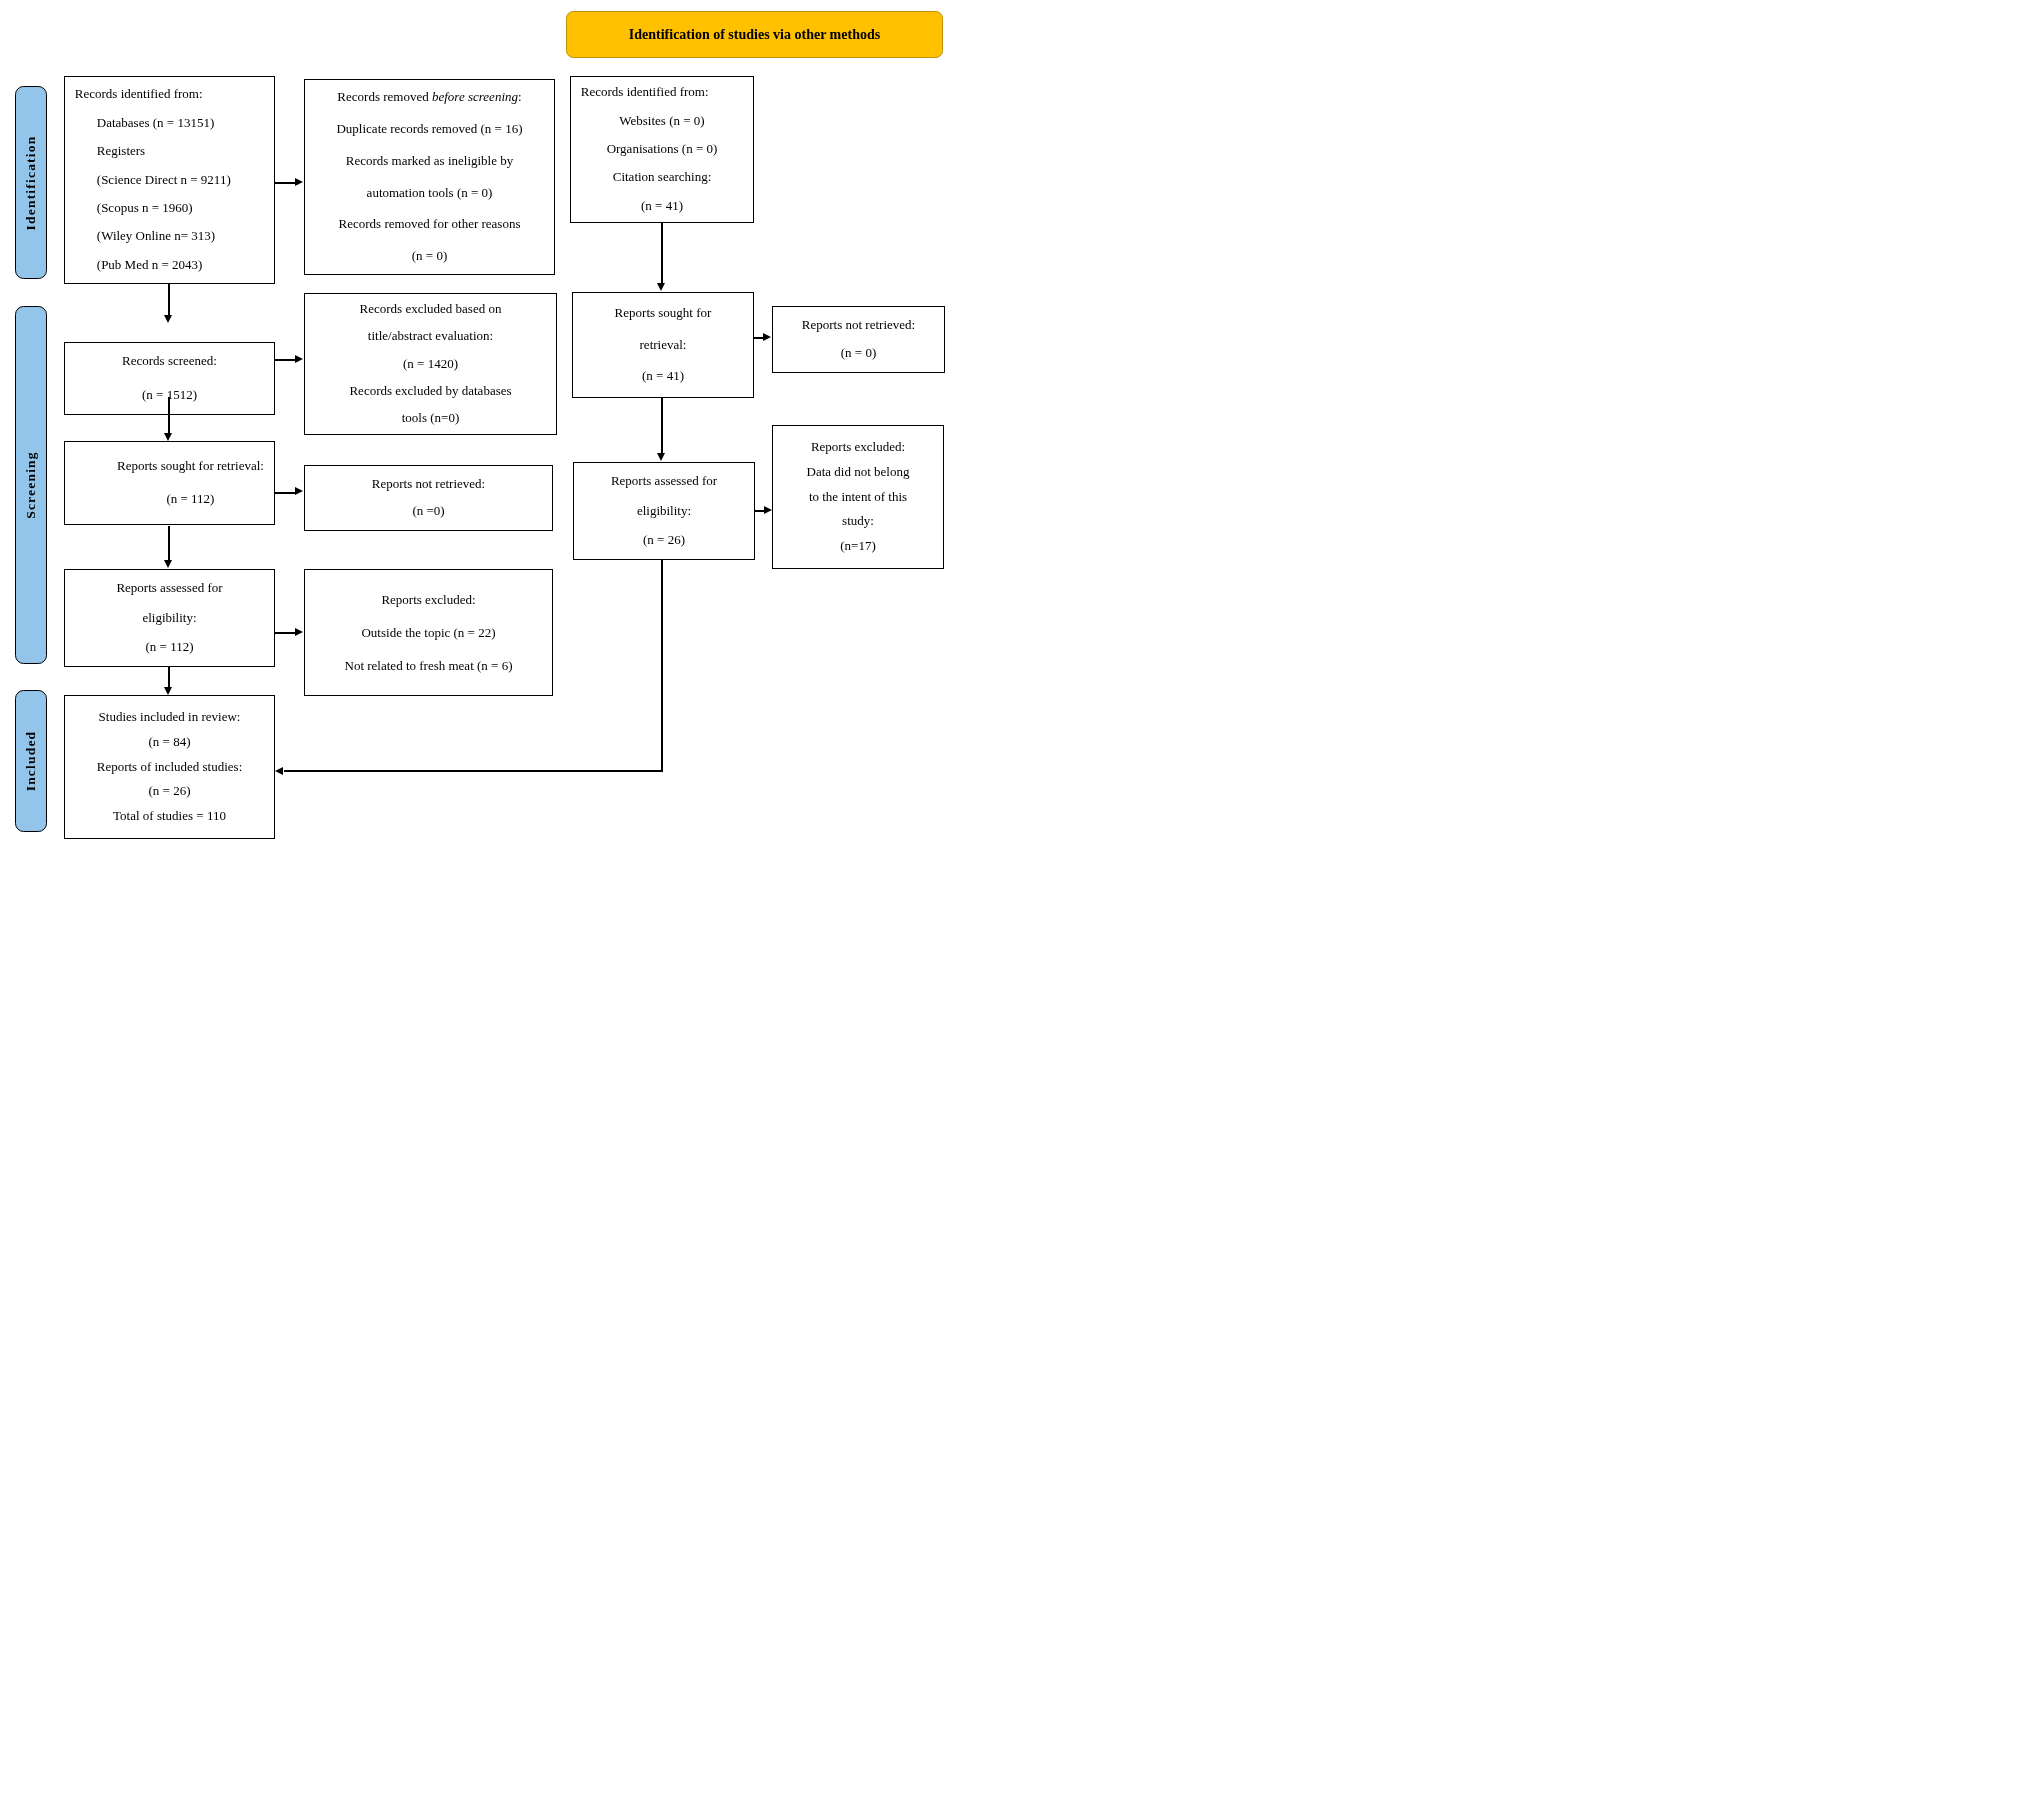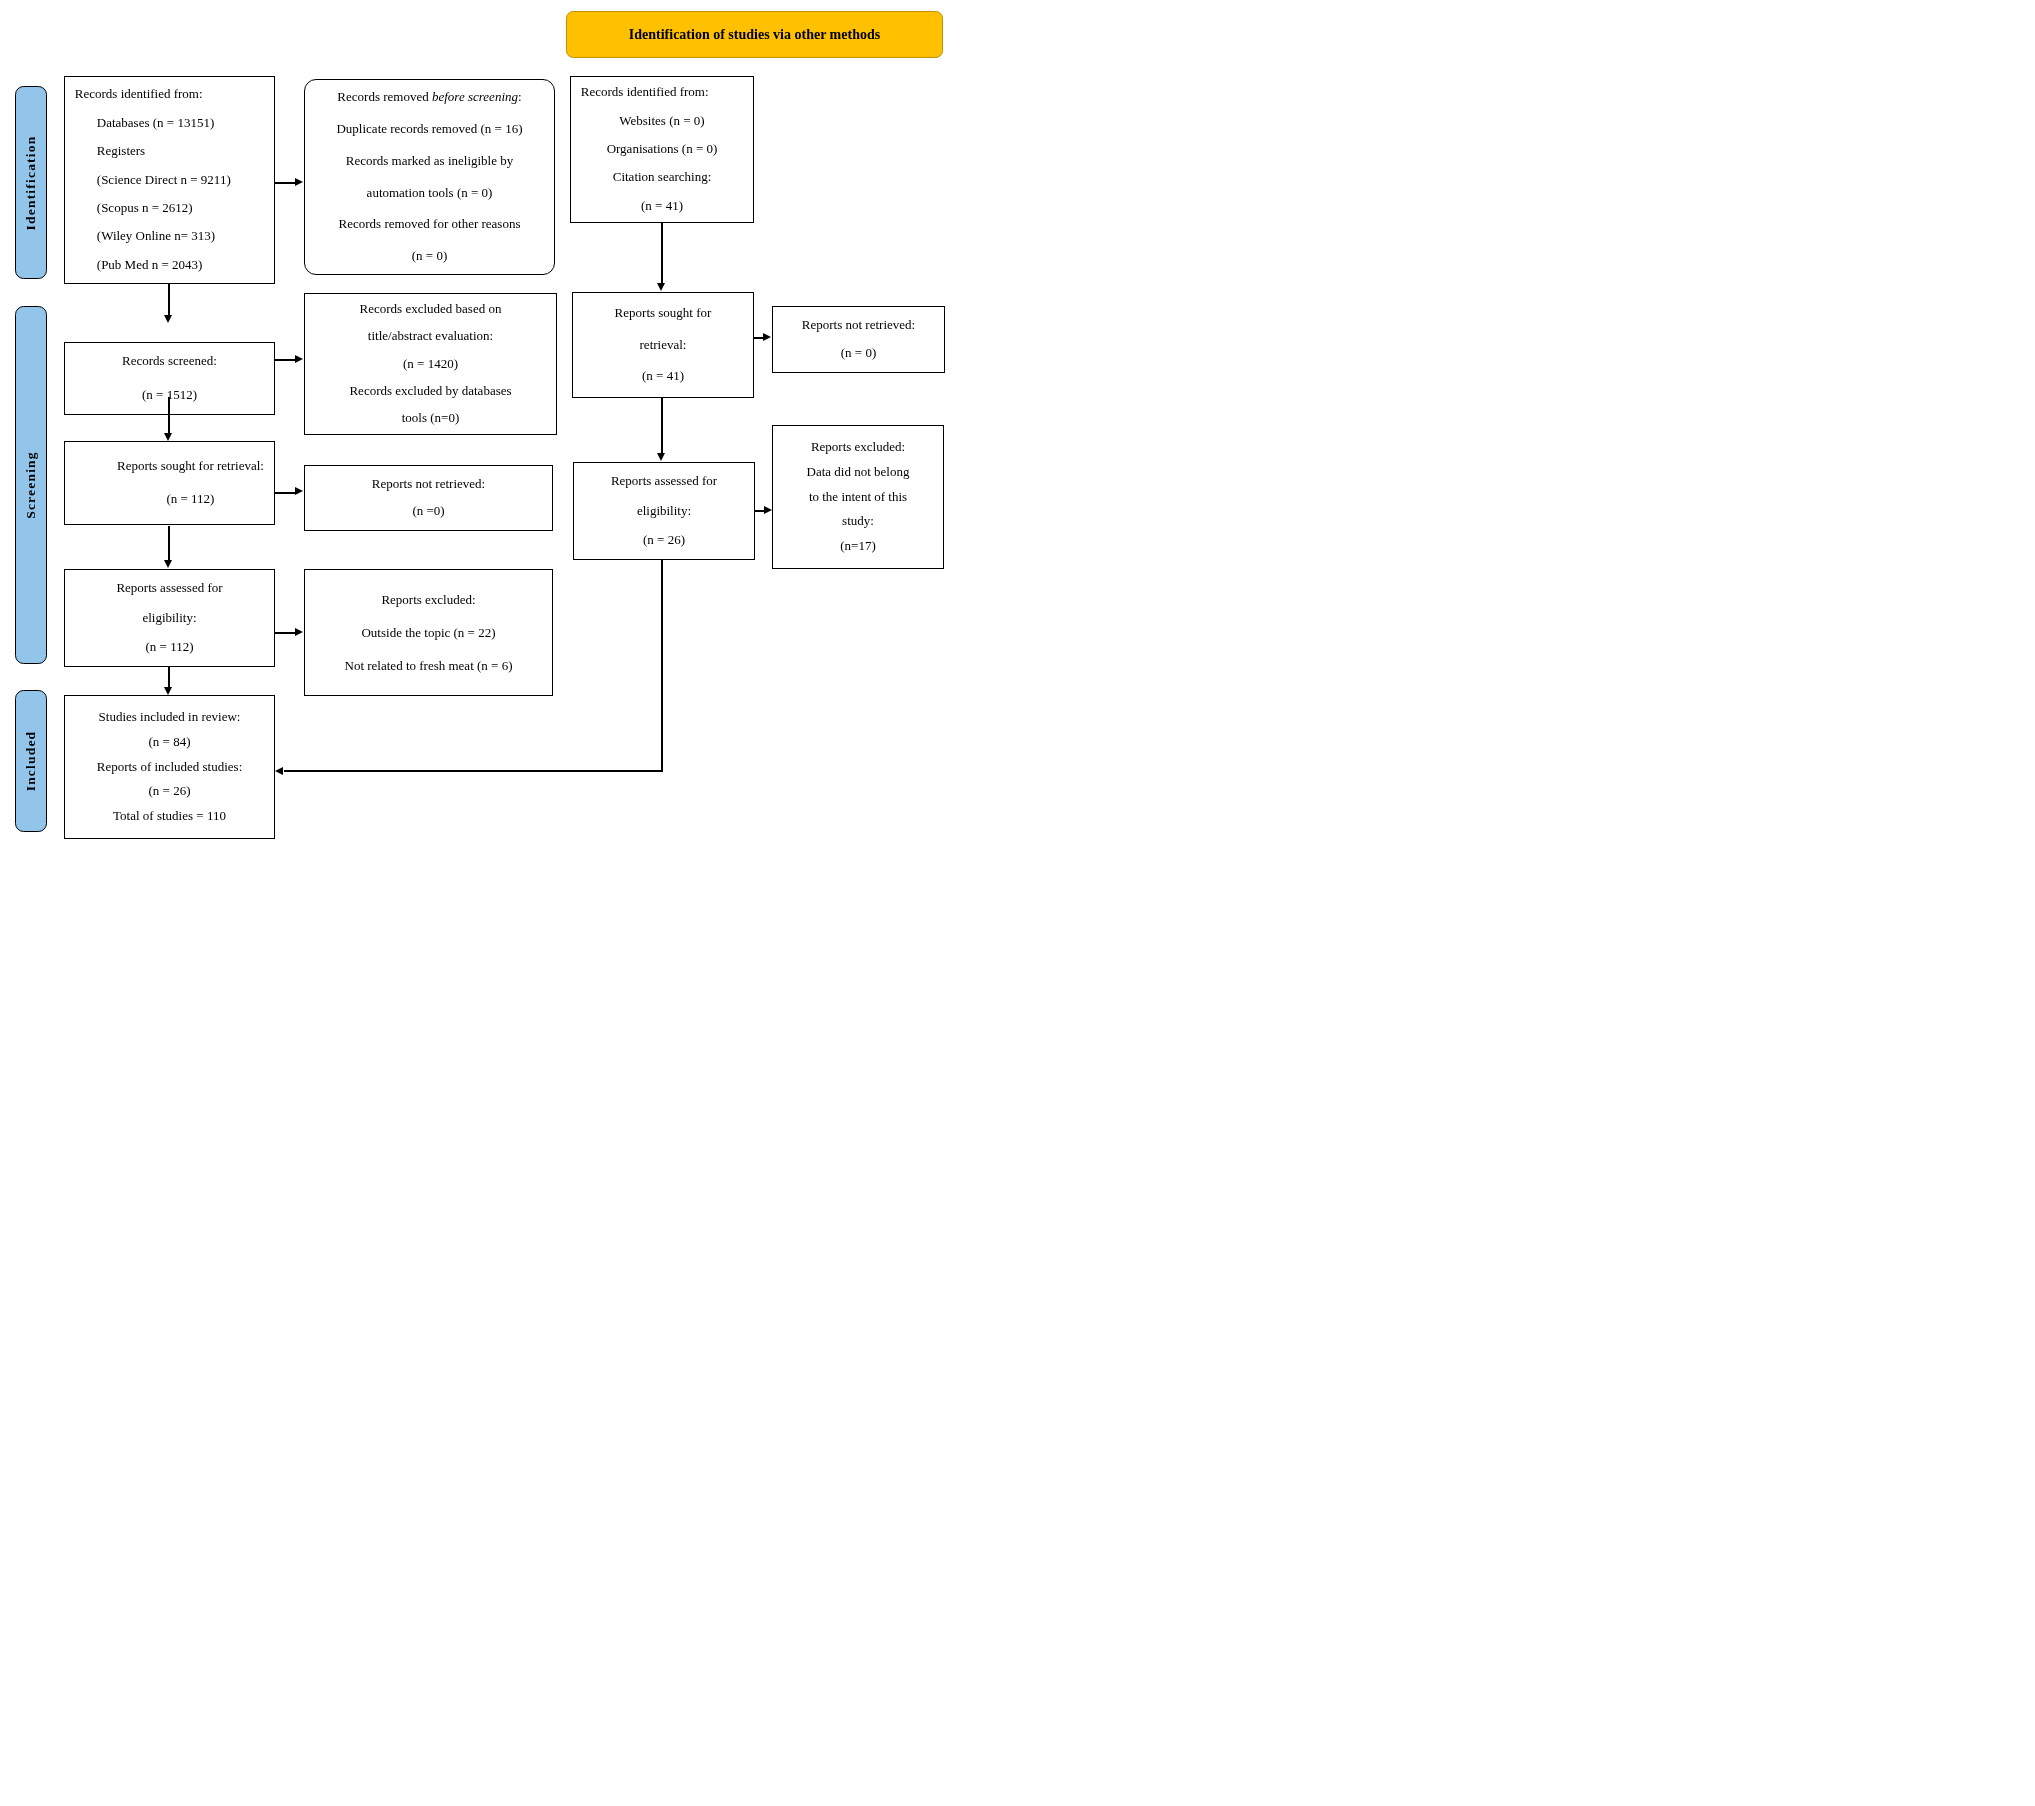--- a/index.html
+++ b/index.html
@@ -59,26 +59,26 @@
   </div>
   <div class="side" style="left:15.3px; top:690px; width:32px; height:142px;">
     <span class="lbl">Included</span>
   </div>
 
   <div class="box leftalign" style="left:64px; top:76px; width:211px; height:208px; gap:13.5px;">
     <div class="ln">Records identified from:</div>
     <div class="ln indent">Databases (n = 13151)</div>
     <div class="ln indent">Registers</div>
     <div class="ln indent">(Science Direct n = 9211)</div>
-    <div class="ln indent">(Scopus n = 2612)</div>
+    <div class="ln indent">(Scopus n = 1960)</div>
     <div class="ln indent">(Wiley Online n= 313)</div>
     <div class="ln indent">(Pub Med n = 2043)</div>
   </div>
 
-  <div class="box" style="left:304px; top:79px; width:251px; height:196px; gap:17px;border-radius:12px;">
+  <div class="box" style="left:304px; top:79px; width:251px; height:196px; gap:17px;">
     <div class="ln"><span>Records removed </span><em>before screening</em><span>:</span></div>
     <div class="ln">Duplicate records removed (n = 16)</div>
     <div class="ln">Records marked as ineligible by</div>
     <div class="ln">automation tools (n = 0)</div>
     <div class="ln">Records removed for other reasons</div>
     <div class="ln">(n = 0)</div>
   </div>
 
   <div class="box" style="left:570px; top:76px; width:184px; height:147px; gap:13.5px;">
     <div class="ln selfleft">Records identified from:</div>

